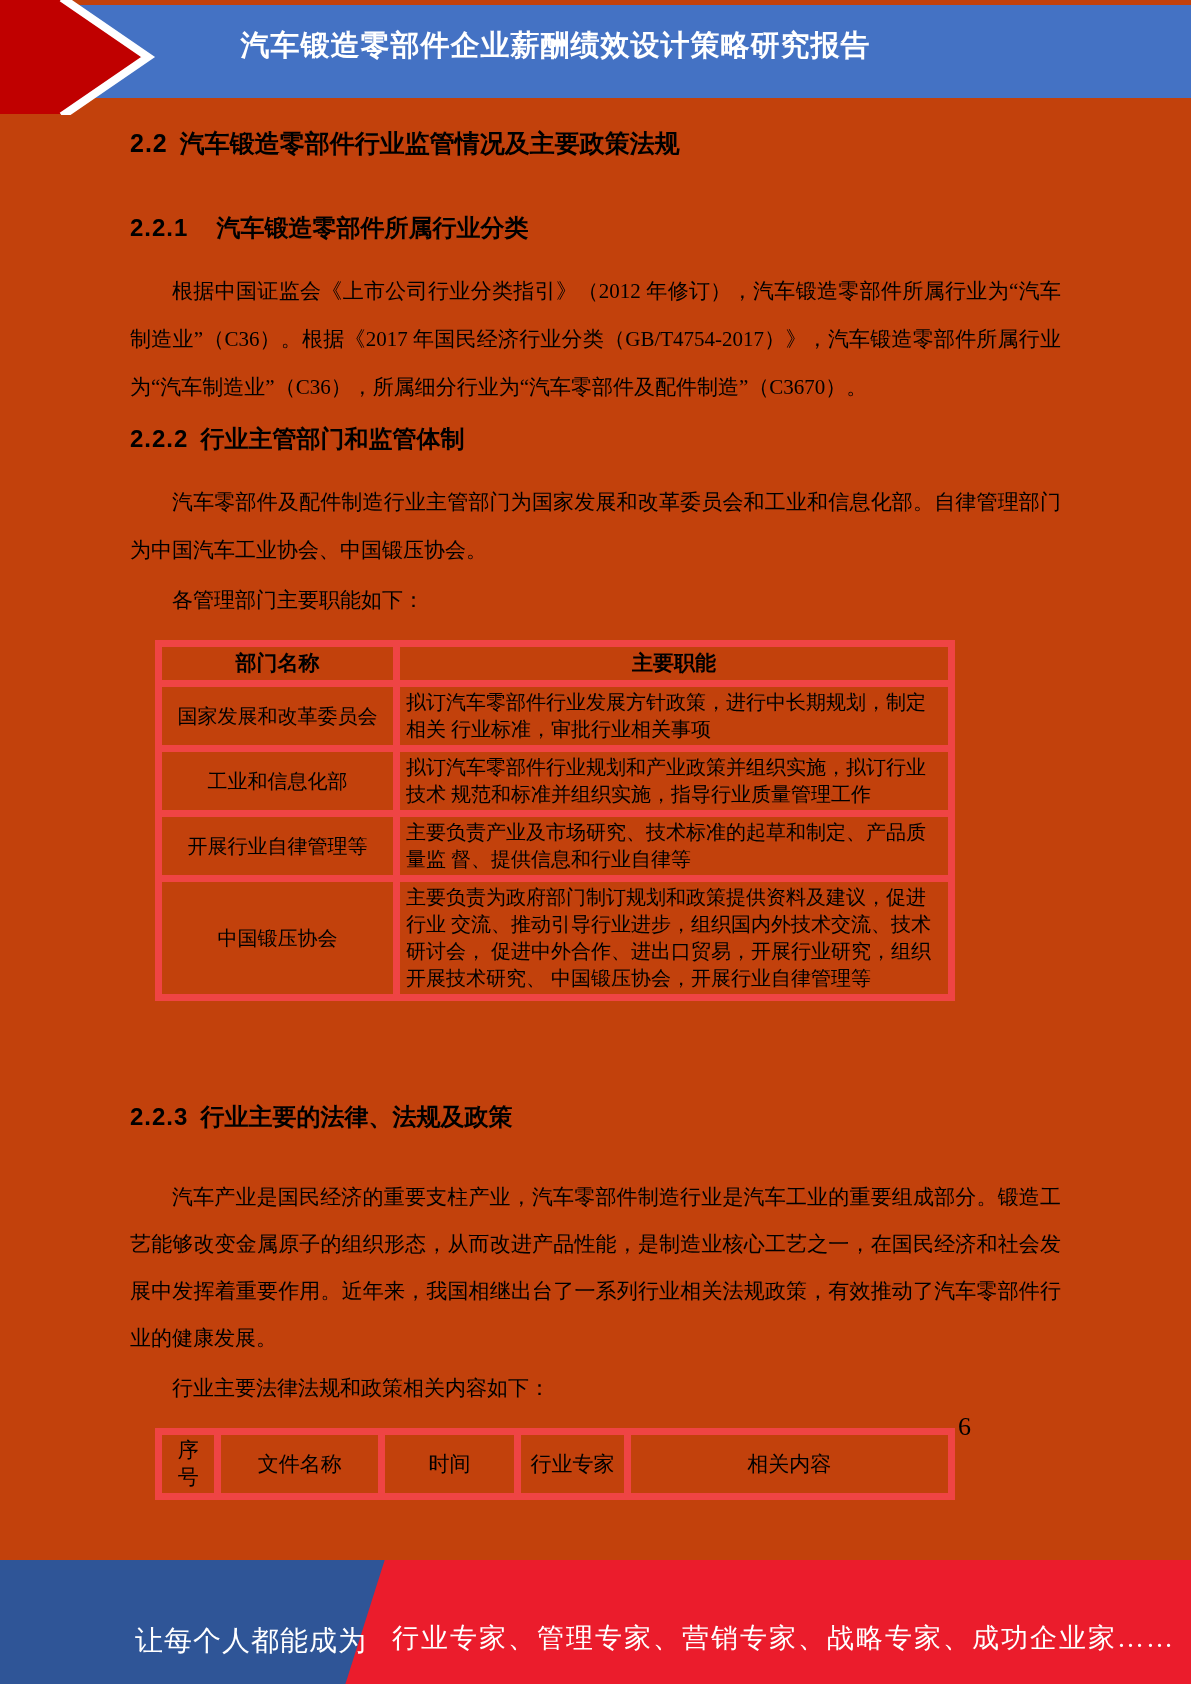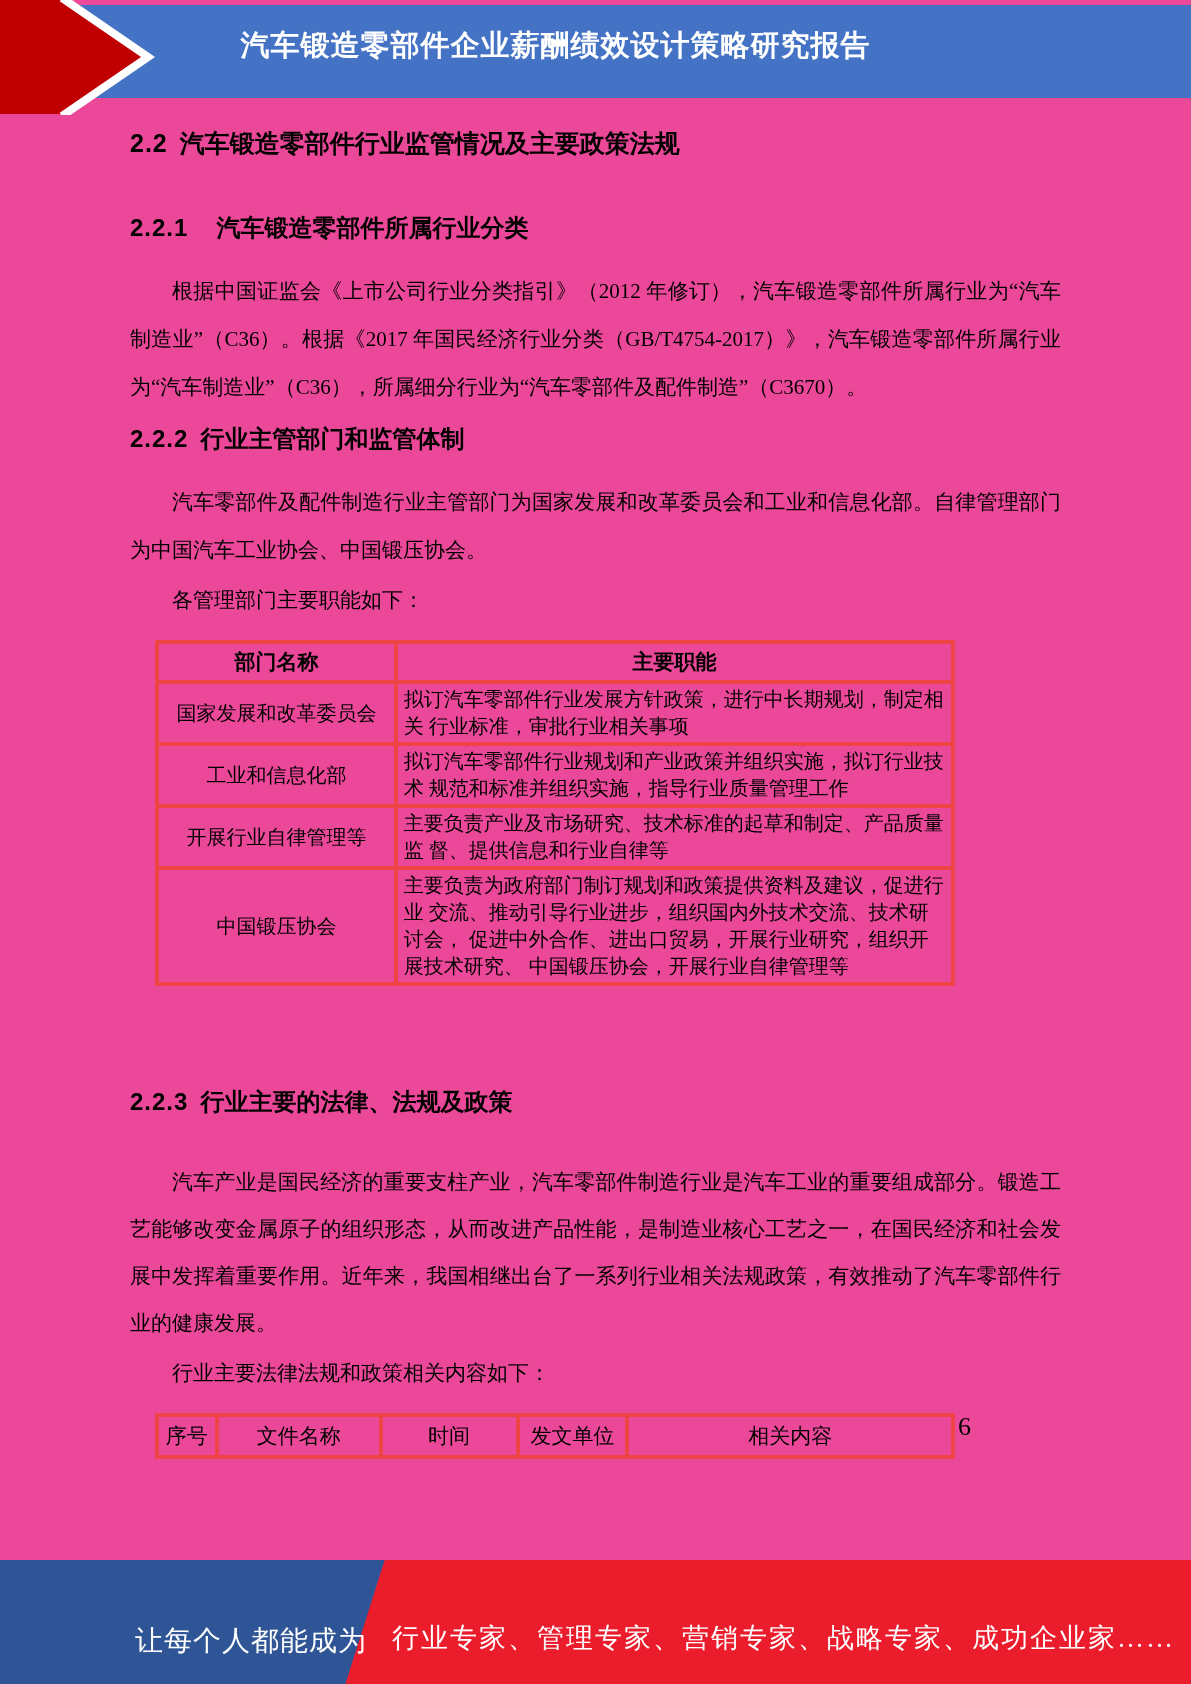--- a/index.html
+++ b/index.html
@@ -1,19 +1,19 @@
 <!DOCTYPE html>
 <html><head>
 <meta charset="utf-8">
 <style>
   * { margin:0; padding:0; box-sizing:border-box; }
   html,body { background:#888; }
   .page {
     width:1191px; height:1684px; margin:0 auto; position:relative;
-    background:#ec4899; overflow:hidden;
+    background:#c2410c; overflow:hidden;
     font-family:"Liberation Serif","DejaVu Serif",serif; color:#000;
   }
   
   .header { position:relative; height:105px; }
   .header-band { position:absolute; top:5px; left:0; right:0; height:93px; background:#4472C4; }
   .header-arrow { position:absolute; top:0; left:0; width:160px; height:115px; }
   .header-title {
     position:absolute; top:26px; left:0; right:80px; text-align:center;
     color:#fff; font-family:"Liberation Sans","DejaVu Sans",sans-serif;
     font-weight:bold; font-size:29px; letter-spacing:1px;
@@ -40,21 +40,21 @@
   }
   .p-221 { margin-top:24px; }
   .p-222 { margin-top:24px; }
   .p-223 { margin-top:42px; line-height:47px; }
   .intro { font-size:21px; line-height:48px; text-indent:42px; }
   .intro-222 { margin-top:2px; }
   .intro-223 { margin-top:2px; }
   
   table.doc { border-collapse:collapse; width:800px; margin:16px 0 0 25px;
     font-size:20px; table-layout:fixed; }
-  table.doc th, table.doc td { border:4px solid #ef4444; padding:2px 6px; line-height:27px; }
+  table.doc th, table.doc td { border:7px solid #ef4444; padding:2px 6px; line-height:27px; }
   table.doc { border:2px solid #404040; }
   table.t1 th { height:40px; font-size:21px; font-weight:bold; text-align:center; }
   .col-dept { width:30%; }
   .col-duty { width:70%; }
   td.dept-name { text-align:center; vertical-align:middle; }
   td.dept-duty { text-align:left; vertical-align:middle; }
   table.t2 { margin-top:16px; }
   table.t2 th { height:42px; font-size:21px; font-weight:normal; text-align:center; }
   .c-no{width:7.5%;} .c-doc{width:20.6%;} .c-time{width:17.2%;} .c-org{width:13.8%;} .c-rel{width:40.9%;}
   
@@ -146,21 +146,21 @@
           <col class="c-doc">
           <col class="c-time">
           <col class="c-org">
           <col class="c-rel">
         </colgroup>
       <tbody>
           <tr>
         <th>序号</th>
         <th>文件名称</th>
         <th>时间</th>
-        <th>发文单位</th>
+        <th>行业专家</th>
         <th>相关内容</th>
       </tr>
     </tbody>
       </table>
 
   </div>
 
   <div class="pagenum">6</div>
 
   <div class="footer">

